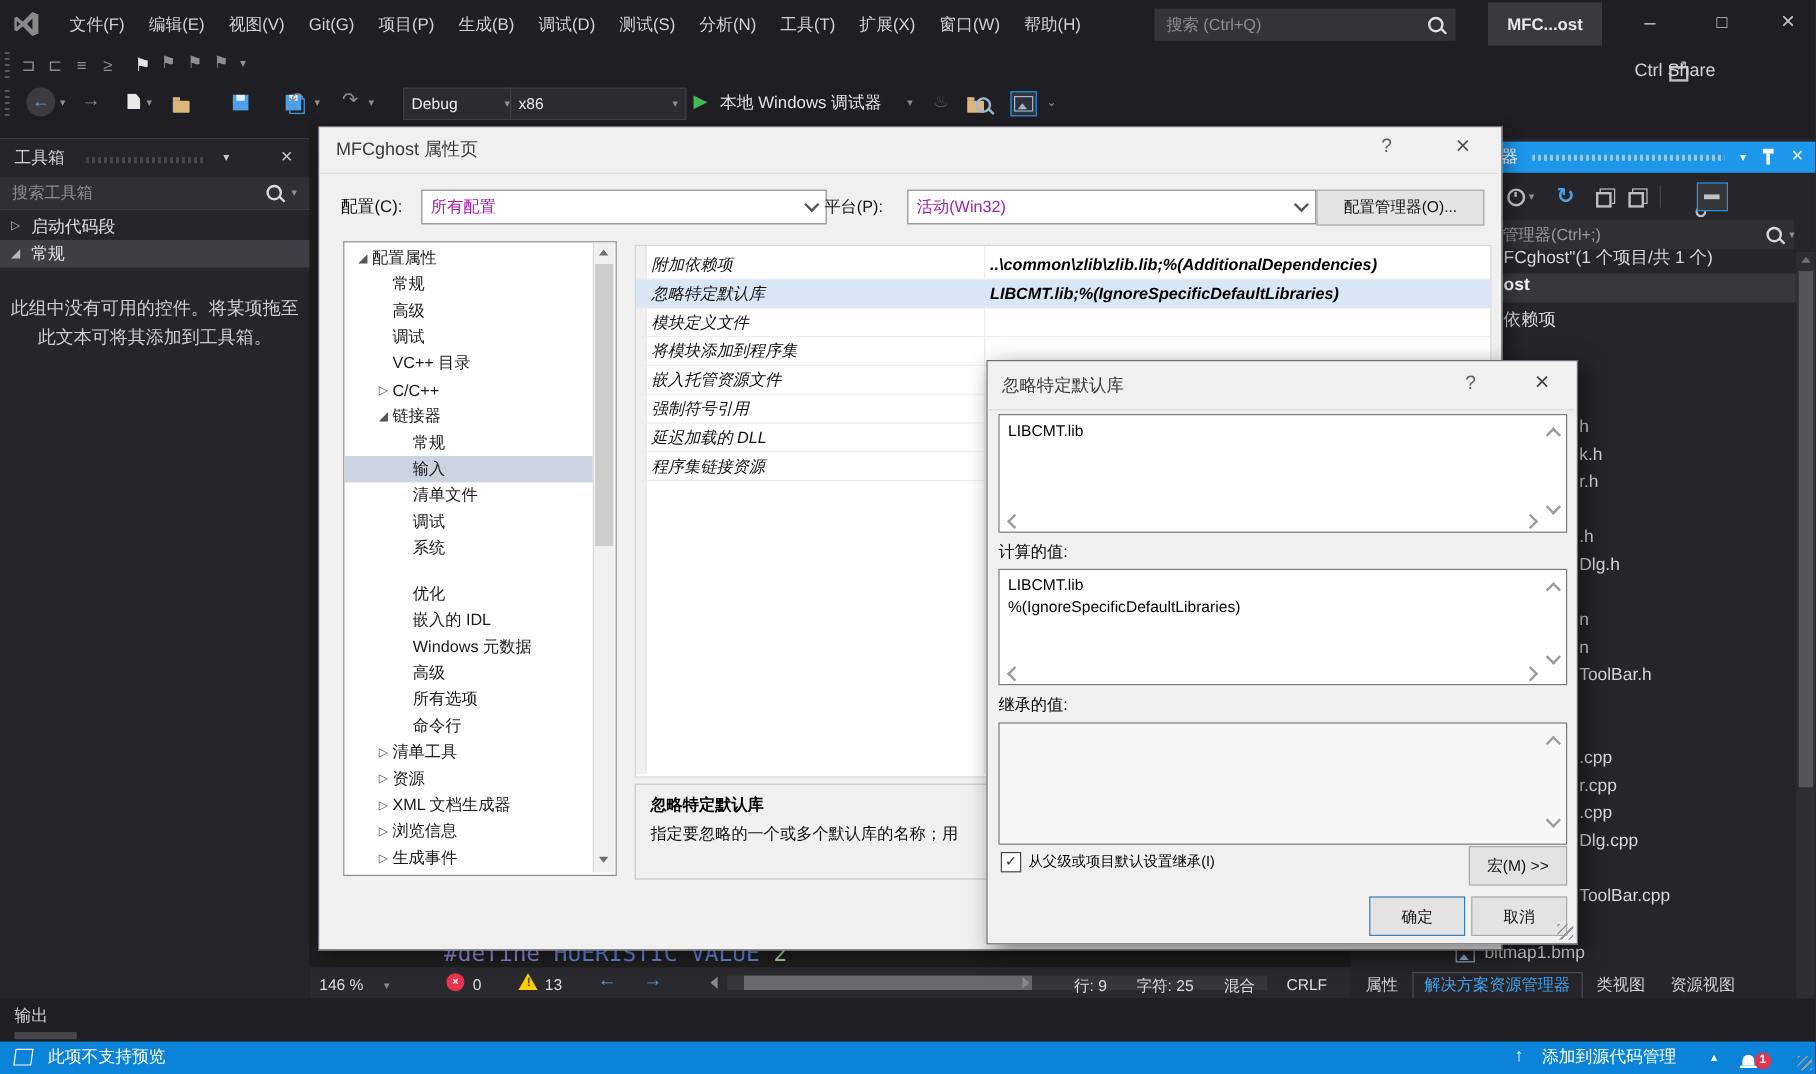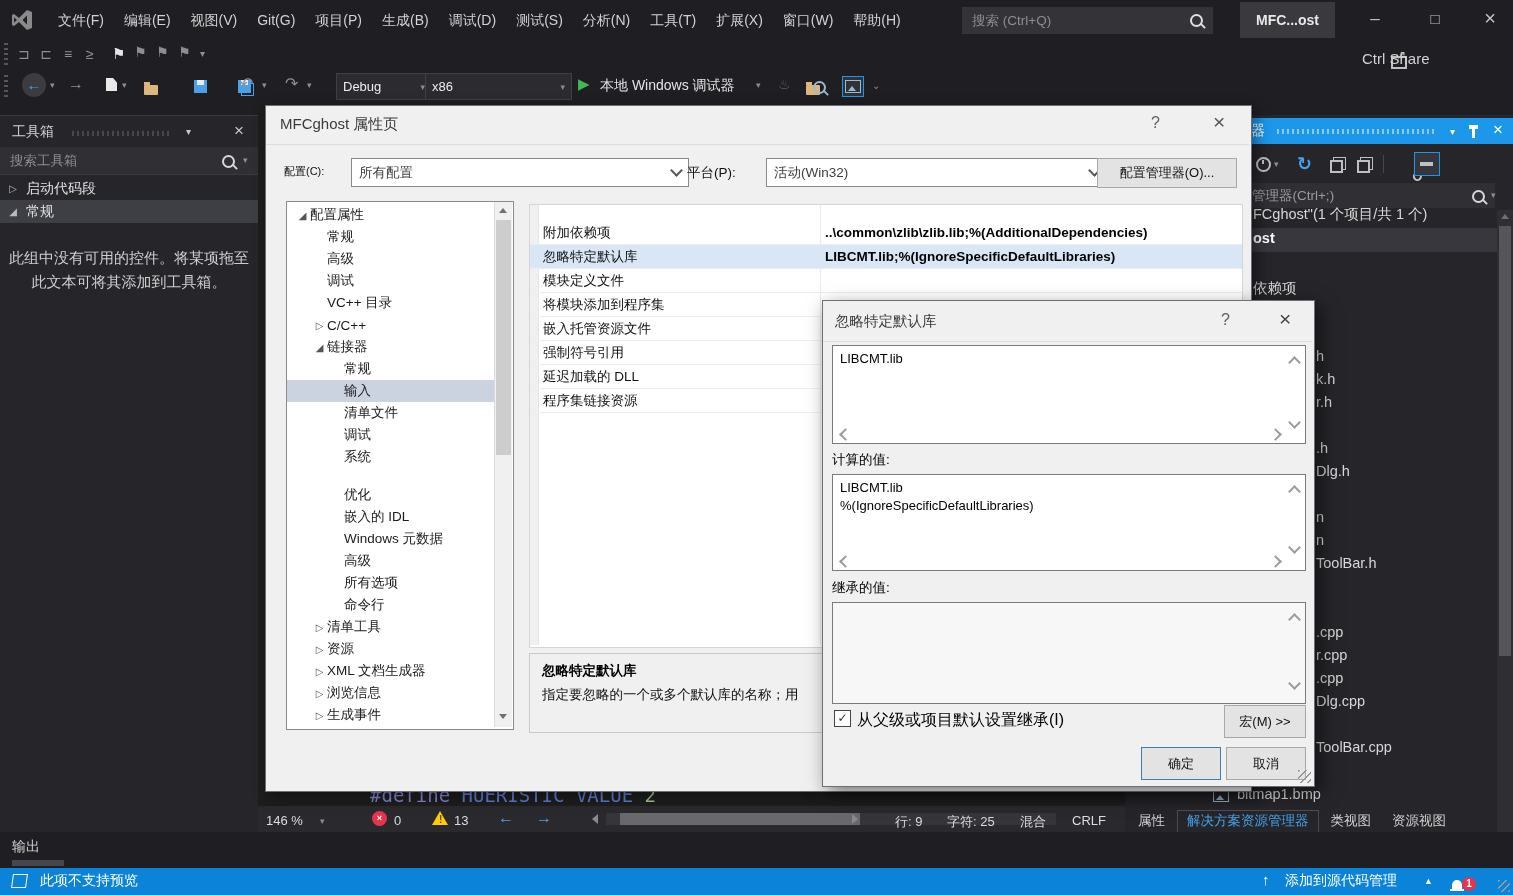--- a/index.html
+++ b/index.html
@@ -39,21 +39,21 @@
   .imgbox{display:inline-block;width:14px;height:11px;border:1px solid #9db9d2;position:relative;}
   .imgbox::after{content:'';position:absolute;left:2px;bottom:1px;border-left:4px solid transparent;border-right:4px solid transparent;border-bottom:5px solid #9db9d2;}
   .rgrip{background:repeating-linear-gradient(135deg,#9a9a9a 0 1.5px,transparent 1.5px 5px);}
   .tri-up{width:0;height:0;border-left:4px solid transparent;border-right:4px solid transparent;border-bottom:5px solid #707070;}
   .tri-down{width:0;height:0;border-left:4px solid transparent;border-right:4px solid transparent;border-top:5px solid #707070;}
   
   .menuitem{padding:0 10px;font-size:14px;color:#d2d2d2;line-height:40px;display:inline-block;cursor:default;}
   .combo-dark{background:#2b2b30;border:1px solid #3f3f46;color:#ededed;font-size:13px;display:flex;align-items:center;padding:0 6px;justify-content:space-between;}
   .dlg{background:#f0f0f0;border:1px solid #6e6e74;box-shadow:4px 5px 14px rgba(0,0,0,.45);color:#1a1a1a;}
   .btn-l{background:#e3e3e3;border:1px solid #a8a8a8;font-size:13px;color:#111;display:flex;align-items:center;justify-content:center;}
-  .combo-l{background:#fff;border:1px solid #8a8a8a;font-size:13.5px;color:#404040;display:flex;align-items:center;justify-content:space-between;padding:0 7px;}
+  .combo-l{background:#fff;border:1px solid #8a8a8a;font-size:13.5px;color:#a21caf;display:flex;align-items:center;justify-content:space-between;padding:0 7px;}
   .treerow{height:22px;display:flex;align-items:center;font-size:13.5px;color:#1a1a1a;white-space:nowrap;}
   .treerow .exp{width:15px;display:inline-block;font-size:10px;color:#555;text-align:center;}
   .treerow.sel{background:#cbd3e0;}
   .gridrow{height:23px;border-bottom:1px solid #ededed;position:relative;font-size:13.5px;display:flex;align-items:center;}
   .gridrow .gl{padding-left:13px;color:#111;}
   .gridrow .gv{position:absolute;left:295px;font-weight:bold;color:#000;white-space:nowrap;}
   .gridrow.sel{background:#d9e6f5;}
   .tbx{background:#fff;border:1px solid #7a7a7a;position:absolute;}
   .frag{position:absolute;font-size:14.5px;color:#d8d8d8;white-space:nowrap;}
   .sol-tab{font-size:13.5px;color:#d0d0d0;padding:2px 9px;display:inline-block;}
@@ -205,21 +205,21 @@
     </div>
     <div class="abs" style="left:0;top:68px;width:370px;height:25px;background:#2f2f34;">
       <span class="abs" style="left:127px;top:4px;color:#9a9a9f;font-size:13.5px;">管理器(Ctrl+;)</span>
       <span class="abs mag" style="left:347px;top:6px;color:#d8d8d8;"></span>
       <span class="abs ic" style="left:366px;top:8px;font-size:9px;">▾</span>
     </div>
     <div id="sol-rows" class="abs" style="left:0;top:0;width:388px;height:717px;">
         <span class="frag" style="left: 128px; top: 90px;">FCghost"(1 个项目/共 1 个)</span>
         <div style="position: absolute; left: 120px; top: 113px; width: 252px; height: 24px; background: rgb(55, 55, 61);"></div>
         <span class="frag" style="left: 128px; top: 115px; font-weight: bold; color: rgb(255, 255, 255);">ost</span>
-        <span class="frag" style="left: 128px; top: 164px;">依赖项</span>
+        <span class="frag" style="left: 128px; top: 142px;">依赖项</span>
         <span class="frag" style="left: 191px; top: 233px;">h</span>
         <span class="frag" style="left: 191px; top: 256px;">k.h</span>
         <span class="frag" style="left: 191px; top: 279px;">r.h</span>
         <span class="frag" style="left: 191px; top: 325px;">.h</span>
         <span class="frag" style="left: 191px; top: 348px;">Dlg.h</span>
         <span class="frag" style="left: 191px; top: 394px;">n</span>
         <span class="frag" style="left: 191px; top: 417px;">n</span>
         <span class="frag" style="left: 191px; top: 440px;">ToolBar.h</span>
         <span class="frag" style="left: 191px; top: 509px;">.cpp</span>
         <span class="frag" style="left: 191px; top: 532px;">r.cpp</span>
@@ -258,27 +258,27 @@
     <span class="badge abs" style="left:1462px;top:9px;">1</span>
     <span class="abs rgrip" style="left:1498px;top:12px;width:12px;height:12px;"></span>
   </div>
 
   <div class="abs dlg" style="left:265px;top:105px;width:985px;height:685px;z-index:10;">
     <div class="abs" style="left:0;top:0;width:983px;height:38px;border-bottom:1px solid #dcdcdc;">
       <span class="abs" style="left:14px;top:9px;font-size:15px;color:#3b3b3b;">MFCghost 属性页</span>
       <span class="abs" style="left:885px;top:8px;font-size:16px;color:#5f5f5f;">?</span>
       <span class="abs" style="left:947px;top:4px;font-size:21px;color:#555;">×</span>
     </div>
-    <span class="abs" style="left:18px;top:58px;font-size:11px;color:#111;">配置(C):</span>
+    <span class="abs" style="left:18px;top:58px;font-size:14px;color:#111;">配置(C):</span>
     <div class="abs combo-l" style="left:85px;top:52px;width:322px;height:27px;">
       <span>所有配置</span>
       <span class="chv down" style="margin-top:-4px;border-color:#555;"></span>
     </div>
     <span class="abs" style="left:421px;top:58px;font-size:13.5px;color:#111;">平台(P):</span>
-    <div class="abs combo-l" style="left:500px;top:52px;width:325px;height:27px;text-align:center;">
+    <div class="abs combo-l" style="left:490px;top:52px;width:325px;height:27px;text-align:center;">
       <span>活动(Win32)</span>
       <span class="chv down" style="margin-top:-4px;border-color:#555;"></span>
     </div>
     <div class="abs btn-l" style="left:831px;top:52px;width:138px;height:28px;">
       <span>配置管理器(O)...</span>
     </div>
 
     <div class="abs" style="left:20px;top:95px;width:226px;height:527px;background:#fff;border:1px solid #8a8a8a;overflow:hidden;">
       <div id="prop-tree" style="position:absolute;left:0;top:2px;width:207px;">
           <div class="treerow" style="padding-left: 8px;">
@@ -381,21 +381,21 @@
       <div class="abs" style="left:207px;top:0;width:17px;height:525px;background:#f0f0f0;border-left:1px solid #dcdcdc;">
         <div class="tri-up" style="position:absolute;left:4px;top:6px;"></div>
         <div style="position:absolute;left:1px;top:18px;width:15px;height:235px;background:#cdcdcd;"></div>
         <div class="tri-down" style="position:absolute;left:4px;top:512px;"></div>
       </div>
     </div>
 
     <div class="abs" style="left:263px;top:98px;width:712px;height:442px;background:#fff;border:1px solid #d5d5d5;">
       <div class="abs" style="left:0;top:0;width:8px;height:440px;background:#f0f0f0;border-right:1px solid #e5e5e5;"></div>
       <div class="abs" style="left:290px;top:0;width:1px;height:440px;background:#ebebeb;"></div>
-      <div id="prop-grid" style="position:absolute;left:0;top:16px;width:712px;">
+      <div id="prop-grid" style="position:absolute;left:0;top:4px;width:712px;font-style:italic;">
           <div class="gridrow">
             <span class="gl">附加依赖项</span>
             <span class="gv">..\common\zlib\zlib.lib;%(AdditionalDependencies)</span>
           </div>
           <div class="gridrow sel">
             <span class="gl">忽略特定默认库</span>
             <span class="gv">LIBCMT.lib;%(IgnoreSpecificDefaultLibraries)</span>
           </div>
           <div class="gridrow">
             <span class="gl">模块定义文件</span>
@@ -451,21 +451,21 @@
       <span class="chv right abs" style="left:438px;top:82px;"></span>
     </div>
     <span class="abs" style="left:9px;top:278px;font-size:13.5px;color:#000;">继承的值:</span>
 
     <div class="tbx" style="left:9px;top:301px;width:472px;height:100px;background:#f7f7f7;">
       <span class="chv up abs" style="left:457px;top:12px;"></span>
       <span class="chv down abs" style="left:457px;top:76px;"></span>
     </div>
 
     <span class="abs" style="left:11px;top:409px;width:15px;height:15px;border:1px solid #454545;background:#fff;text-align:center;line-height:14px;font-size:12px;color:#333;">✓</span>
-    <span class="abs" style="left:34px;top:409px;font-size:16px;color:#000;">从父级或项目默认设置继承(I)</span>
+    <span class="abs" style="left:34px;top:409px;font-size:12px;color:#000;">从父级或项目默认设置继承(I)</span>
     <div class="abs btn-l" style="left:401px;top:404px;width:80px;height:31px;">
       <span>宏(M) &gt;&gt;</span>
     </div>
     <div class="abs btn-l" style="left:318px;top:446px;width:78px;height:31px;border-color:#3c7fb1;">
       <span>确定</span>
     </div>
     <div class="abs btn-l" style="left:403px;top:446px;width:78px;height:31px;">
       <span>取消</span>
     </div>
     <span class="abs rgrip" style="left:475px;top:469px;width:13px;height:13px;"></span>

